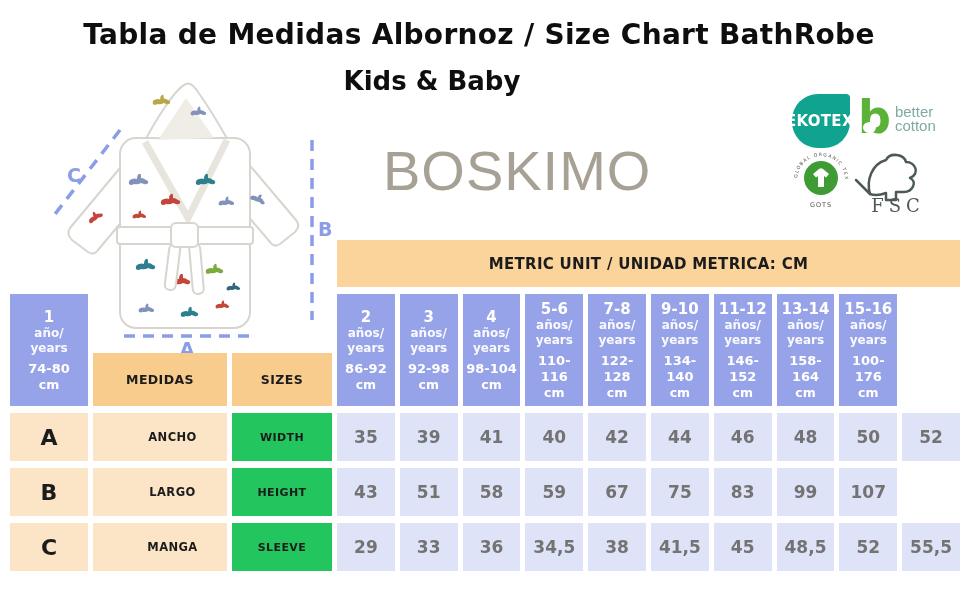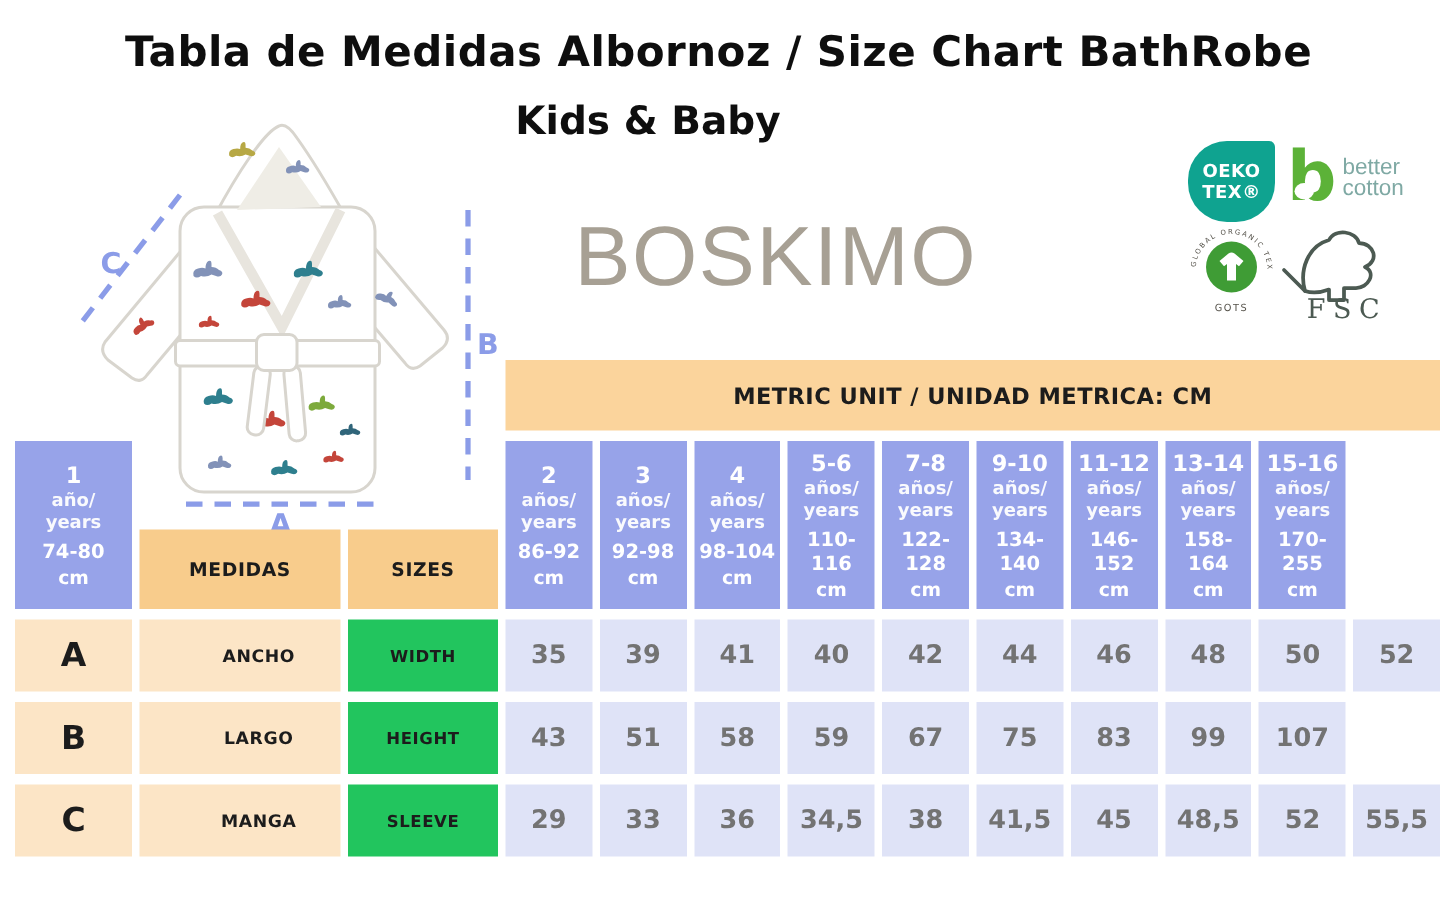--- a/index.html
+++ b/index.html
@@ -21,22 +21,22 @@
     position:absolute; top:138px; left:383px; width:270px;
     font-family:"Liberation Sans", sans-serif; font-weight:300;
     font-size:56px; color:#a7a094; letter-spacing:1px;
   }
   
   .robe-wrap { position:absolute; left:40px; top:78px; width:300px; height:282px; }
   
   .oeko {
     position:absolute; left:792px; top:94px; width:58px; height:54px;
     background:#0fa390; border-radius:26px 4px 26px 26px;
-    display:flex; flex-direction:column; align-items:center; justify-content:center;
-    color:#ffffff; font-weight:bold; font-size:12px; line-height:14px; letter-spacing:0.3px;
+    display:flex; flex-direction:row; align-items:center; justify-content:center;
+    color:#ffffff; font-weight:bold; font-size:15px; line-height:14px; letter-spacing:0.3px;
   }
   .bc { position:absolute; left:858px; top:96px; width:110px; height:52px; display:flex; align-items:flex-start; }
   .bc-b {
     position:relative; font-size:46px; line-height:42px; font-weight:bold;
     color:#5cb238; font-family:"DejaVu Sans", sans-serif;
   }
   .bc-puff {
     position:absolute; left:5px; top:26px; width:13px; height:11px;
     background:#ffffff; border-radius:50%;
   }
@@ -259,21 +259,21 @@
       <div class="age">13-14</div>
       <div class="yl">años/</div>
       <div class="yl">years</div>
       <div class="rg">158-164</div>
       <div class="un">cm</div>
     </div>
     <div class="hcell r2">
       <div class="age">15-16</div>
       <div class="yl">años/</div>
       <div class="yl">years</div>
-      <div class="rg">170-255</div>
+      <div class="rg">100-176</div>
       <div class="un">cm</div>
     </div>
 
     <div class="lcell r3">A</div>
     <div class="escell r3">ANCHO</div>
     <div class="encell r3">WIDTH</div>
     <div class="vcell r3">35</div>
     <div class="vcell r3">39</div>
     <div class="vcell r3">41</div>
     <div class="vcell r3">40</div>

